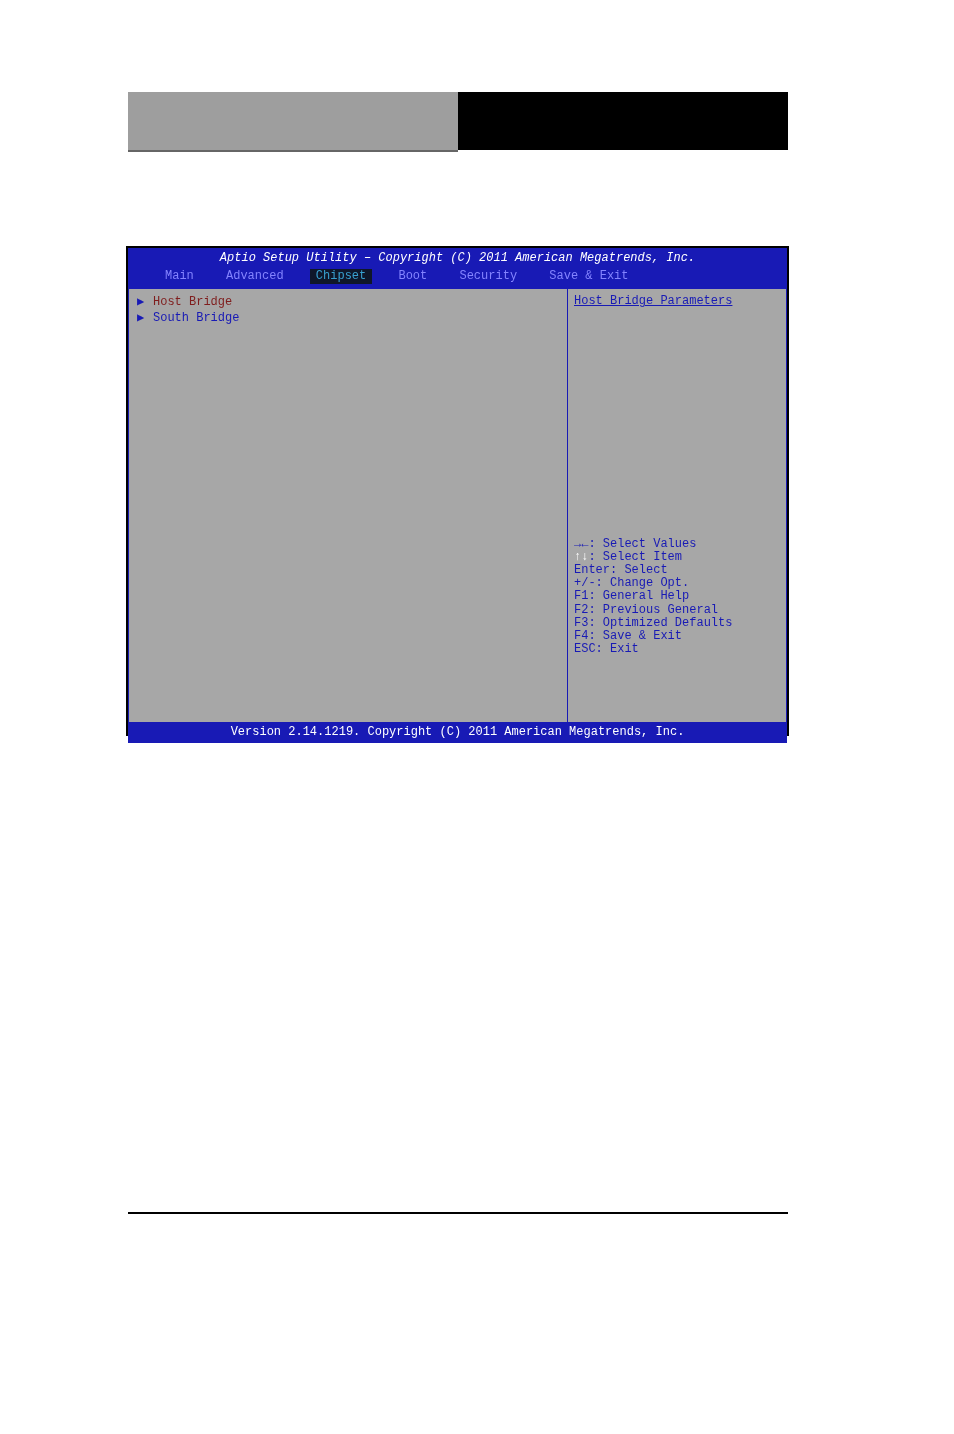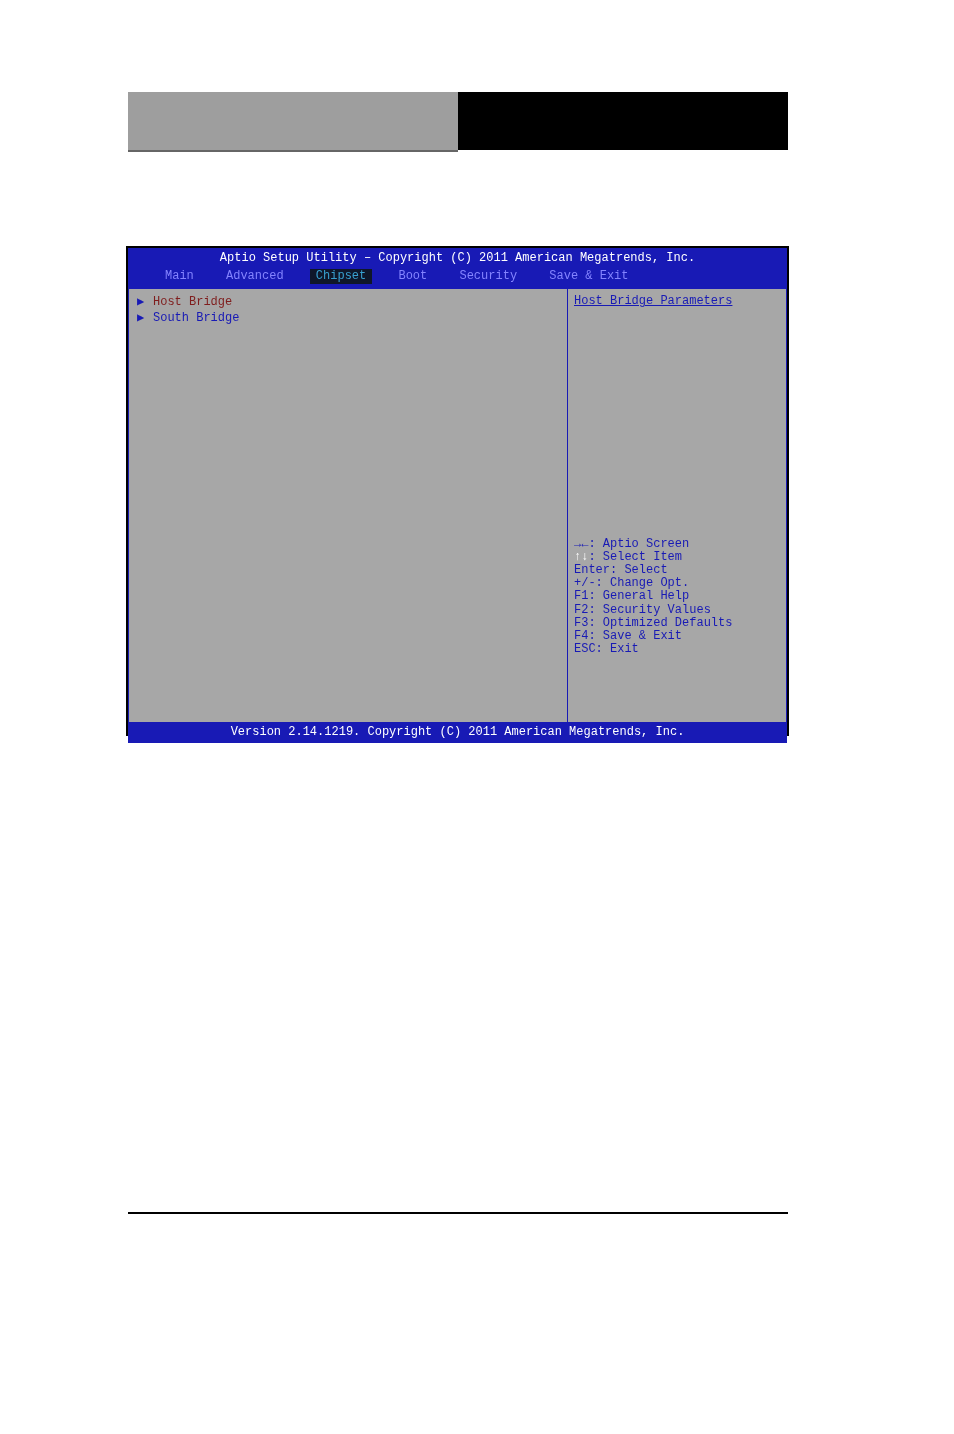--- a/index.html
+++ b/index.html
@@ -37,20 +37,21 @@
     line-height: 1.1;
     border: 2px solid #000;
   }
 
   .bios-titlebar {
     background: #181ab5;
     color: #ffffff;
     text-align: center;
     padding: 4px 0 2px 0;
     font-size: 12px;
+    font-style: italic;
   }
 
   .bios-menubar {
     background: #181ab5;
     color: #8484ff;
     padding: 2px 0 4px 18px;
     font-size: 12px;
   }
   .bios-tab {
     display: inline-block;
@@ -146,26 +147,26 @@
       <div class="menu-row">
         <span class="menu-arrow">▶</span>
         <span class="menu-text">South Bridge</span>
       </div>
     </div>
 
     <div class="bios-right">
       <div class="bios-help-top">Host Bridge Parameters</div>
       <div class="bios-help-spacer"></div>
       <div class="bios-keys">
-        <div class="key-line"><span class="key-sym">→←</span><span>: Aptio Screen</span></div>
+        <div class="key-line"><span class="key-sym">→←</span><span>: Select Values</span></div>
         <div class="key-line"><span class="key-highlight">↑↓</span><span>: Select Item</span></div>
         <div class="key-line"><span class="key-sym">Enter</span><span>: Select</span></div>
         <div class="key-line"><span class="key-sym">+/-</span><span>: Change Opt.</span></div>
         <div class="key-line"><span class="key-sym">F1</span><span>: General Help</span></div>
-        <div class="key-line"><span class="key-sym">F2</span><span>: Security Values</span></div>
+        <div class="key-line"><span class="key-sym">F2</span><span>: Previous General</span></div>
         <div class="key-line"><span class="key-sym">F3</span><span>: Optimized Defaults</span></div>
         <div class="key-line"><span class="key-sym">F4</span><span>: Save &amp; Exit</span></div>
         <div class="key-line"><span class="key-sym">ESC</span><span>: Exit</span></div>
       </div>
     </div>
 
   </div>
 
   <div class="bios-footer">Version 2.14.1219. Copyright (C) 2011 American Megatrends, Inc.</div>
 

